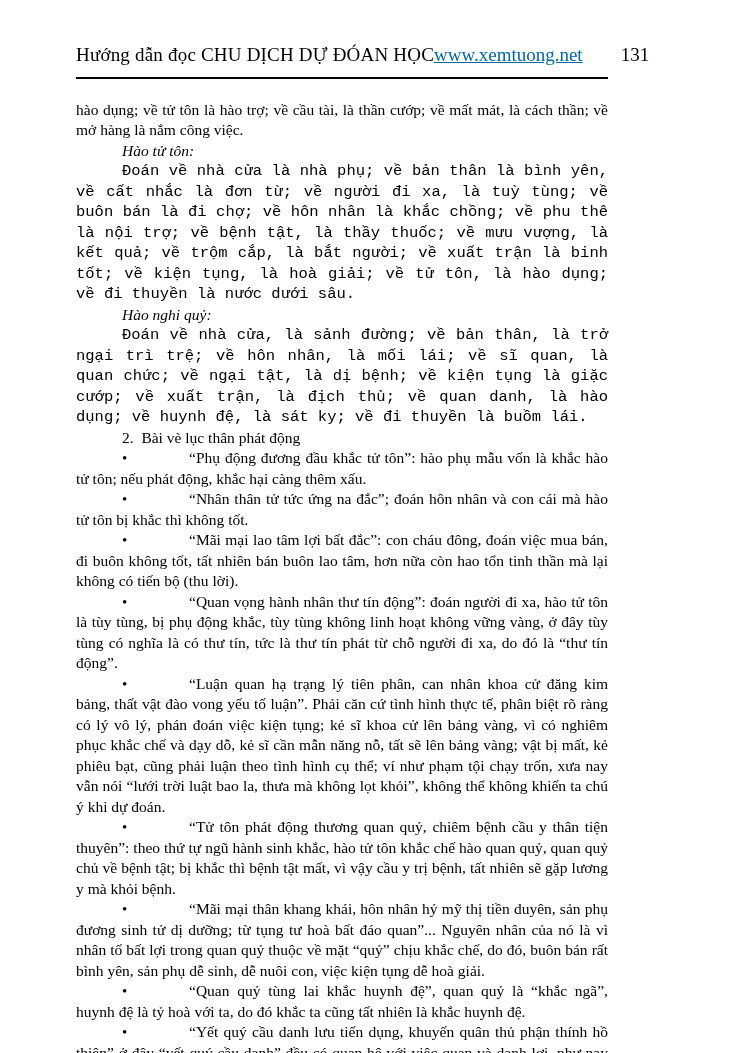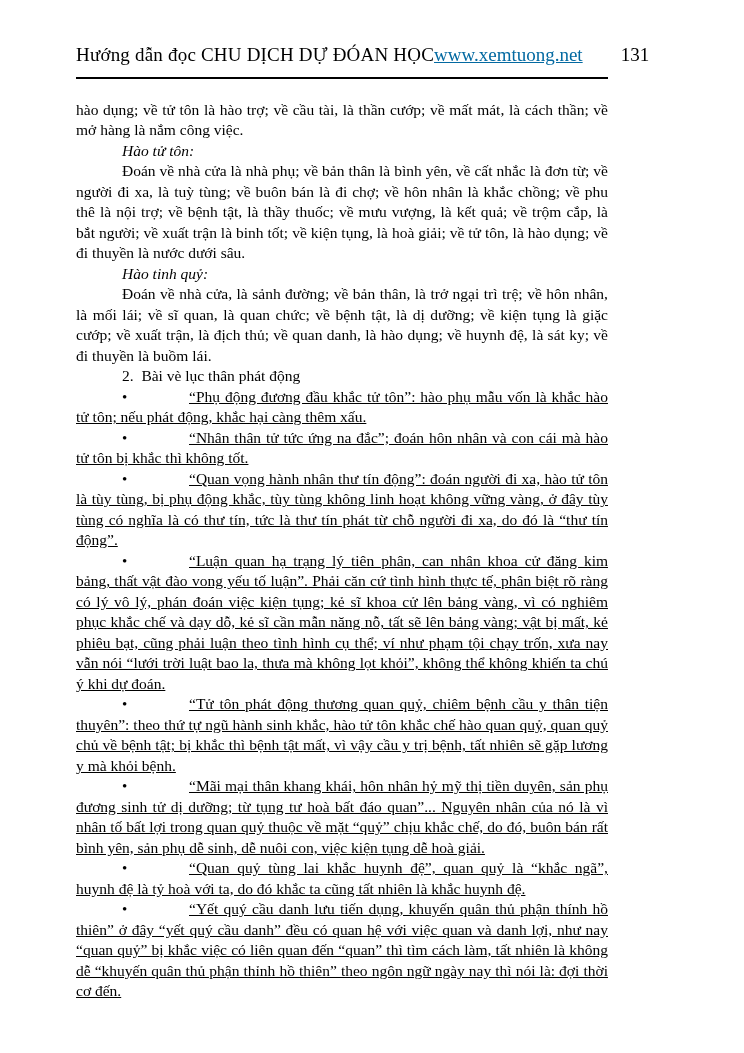--- a/index.html
+++ b/index.html
@@ -40,24 +40,24 @@
     min-width: 30px;
   }
   .body-text {
     margin-top: 21px;
     font-size: 15.5px;
     line-height: 20.5px;
     text-align: justify;
   }
   .body-text p { margin: 0; }
   p.plain   { text-indent: 0; }
-  p.indent  { text-indent: 46px; }
+  p.indent  { text-indent: 46px; font-family: Liberation Mono, monospace; }
   p.italic  { text-indent: 46px; font-style: italic; }
   p.heading { text-indent: 46px; font-weight: normal; }
-  p.bullet  { text-indent: 46px; text-decoration: underline; }
+  p.bullet  { text-indent: 46px; }
   .bullet-glyph {
     display: inline-block;
     width: 67px;
     text-indent: 0;
     font-size: 15px;
   }
 </style>
 </head>
 <body>
 
@@ -66,25 +66,26 @@
   <div class="header">
     <span class="header-title">Hướng dẫn đọc CHU DỊCH DỰ ĐÓAN HỌC</span>
     <a class="header-link">www.xemtuong.net</a>
     <span class="header-page-num">131</span>
   </div>
 
   <div class="body-text" id="doc-body">
       <p class="plain">hào dụng; về tử tôn là hào trợ; về cầu tài, là thần cướp; về mất mát, là cách thần; về mở hàng là nắm công việc.</p>
       <p class="italic">Hào tử tôn:</p>
       <p class="indent">Đoán về nhà cửa là nhà phụ; về bản thân là bình yên, về cất nhắc là đơn từ; về người đi xa, là tuỳ tùng; về buôn bán là đi chợ; về hôn nhân là khắc chồng; về phu thê là nội trợ; về bệnh tật, là thầy thuốc; về mưu vượng, là kết quả; về trộm cắp, là bắt người; về xuất trận là binh tốt; về kiện tụng, là hoà giải; về tử tôn, là hào dụng; về đi thuyền là nước dưới sâu.</p>
-      <p class="italic">Hào tinh quỷ:</p>
-      <p class="indent">Đoán về nhà cửa, là sảnh đường; về bản thân, là trở ngại trì trệ; về hôn nhân, là mối lái; về sĩ quan, là quan chức; về bệnh tật, là dị dưỡng; về kiện tụng là giặc cướp; về xuất trận, là địch thủ; về quan danh, là hào dụng; về huynh đệ, là sát ky; về đi thuyền là buồm lái.</p>
+      <p class="italic">Hào nghi quỷ:</p>
+      <p class="indent">Đoán về nhà cửa, là sảnh đường; về bản thân, là trở ngại trì trệ; về hôn nhân, là mối lái; về sĩ quan, là quan chức; về ngại tật, là dị bệnh; về kiện tụng là giặc cướp; về xuất trận, là địch thủ; về quan danh, là hào dụng; về huynh đệ, là sát ky; về đi thuyền là buồm lái.</p>
       <p class="heading">2.&nbsp; Bài vè lục thân phát động</p>
       <p class="bullet"><span class="bullet-glyph">•</span><span>“Phụ động đương đầu khắc tử tôn”: hào phụ mẫu vốn là khắc hào tử tôn; nếu phát động, khắc hại càng thêm xấu.</span></p>
       <p class="bullet"><span class="bullet-glyph">•</span><span>“Nhân thân tử tức ứng na đắc”; đoán hôn nhân và con cái mà hào tử tôn bị khắc thì không tốt.</span></p>
+      <p class="bullet"><span class="bullet-glyph">•</span><span>“Mãi mại lao tâm lợi bất đắc”: con cháu đông, đoán việc mua bán, đi buôn không tốt, tất nhiên bán buôn lao tâm, hơn nữa còn hao tổn tinh thần mà lại không có tiến bộ (thu lời).</span></p>
       <p class="bullet"><span class="bullet-glyph">•</span><span>“Quan vọng hành nhân thư tín động”: đoán người đi xa, hào tử tôn là tùy tùng, bị phụ động khắc, tùy tùng không linh hoạt không vững vàng, ở đây tùy tùng có nghĩa là có thư tín, tức là thư tín phát từ chỗ người đi xa, do đó là “thư tín động”.</span></p>
       <p class="bullet"><span class="bullet-glyph">•</span><span>“Luận quan hạ trạng lý tiên phân, can nhân khoa cử đăng kim bảng, thất vật đào vong yếu tố luận”. Phải căn cứ tình hình thực tế, phân biệt rõ ràng có lý vô lý, phán đoán việc kiện tụng; kẻ sĩ khoa cử lên bảng vàng, vì có nghiêm phục khắc chế và dạy dỗ, kẻ sĩ cần mẫn năng nỗ, tất sẽ lên bảng vàng; vật bị mất, kẻ phiêu bạt, cũng phải luận theo tình hình cụ thể; ví như phạm tội chạy trốn, xưa nay vẫn nói “lưới trời luật bao la, thưa mà không lọt khỏi”, không thể không khiến ta chú ý khi dự đoán.</span></p>
       <p class="bullet"><span class="bullet-glyph">•</span><span>“Tử tôn phát động thương quan quỷ, chiêm bệnh cầu y thân tiện thuyên”: theo thứ tự ngũ hành sinh khắc, hào tử tôn khắc chế hào quan quỷ, quan quỷ chủ về bệnh tật; bị khắc thì bệnh tật mất, vì vậy cầu y trị bệnh, tất nhiên sẽ gặp lương y mà khỏi bệnh.</span></p>
       <p class="bullet"><span class="bullet-glyph">•</span><span>“Mãi mại thân khang khái, hôn nhân hỷ mỹ thị tiền duyên, sản phụ đương sinh tử dị dưỡng; từ tụng tư hoà bất đáo quan”... Nguyên nhân của nó là vì nhân tố bất lợi trong quan quỷ thuộc về mặt “quỷ” chịu khắc chế, do đó, buôn bán rất bình yên, sản phụ dễ sinh, dễ nuôi con, việc kiện tụng dễ hoà giải.</span></p>
       <p class="bullet"><span class="bullet-glyph">•</span><span>“Quan quỷ tùng lai khắc huynh đệ”, quan quỷ là “khắc ngã”, huynh đệ là tỷ hoà với ta, do đó khắc ta cũng tất nhiên là khắc huynh đệ.</span></p>
       <p class="bullet"><span class="bullet-glyph">•</span><span>“Yết quý cầu danh lưu tiến dụng, khuyến quân thủ phận thính hồ thiên” ở đây “yết quý cầu danh” đều có quan hệ với việc quan và danh lợi, như nay “quan quỷ” bị khắc việc có liên quan đến “quan” thì tìm cách làm, tất nhiên là không dễ “khuyến quân thủ phận thỉnh hồ thiên” theo ngôn ngữ ngày nay thì nói là: đợi thời cơ đến.</span></p>
     </div>
 
 </div>
 

